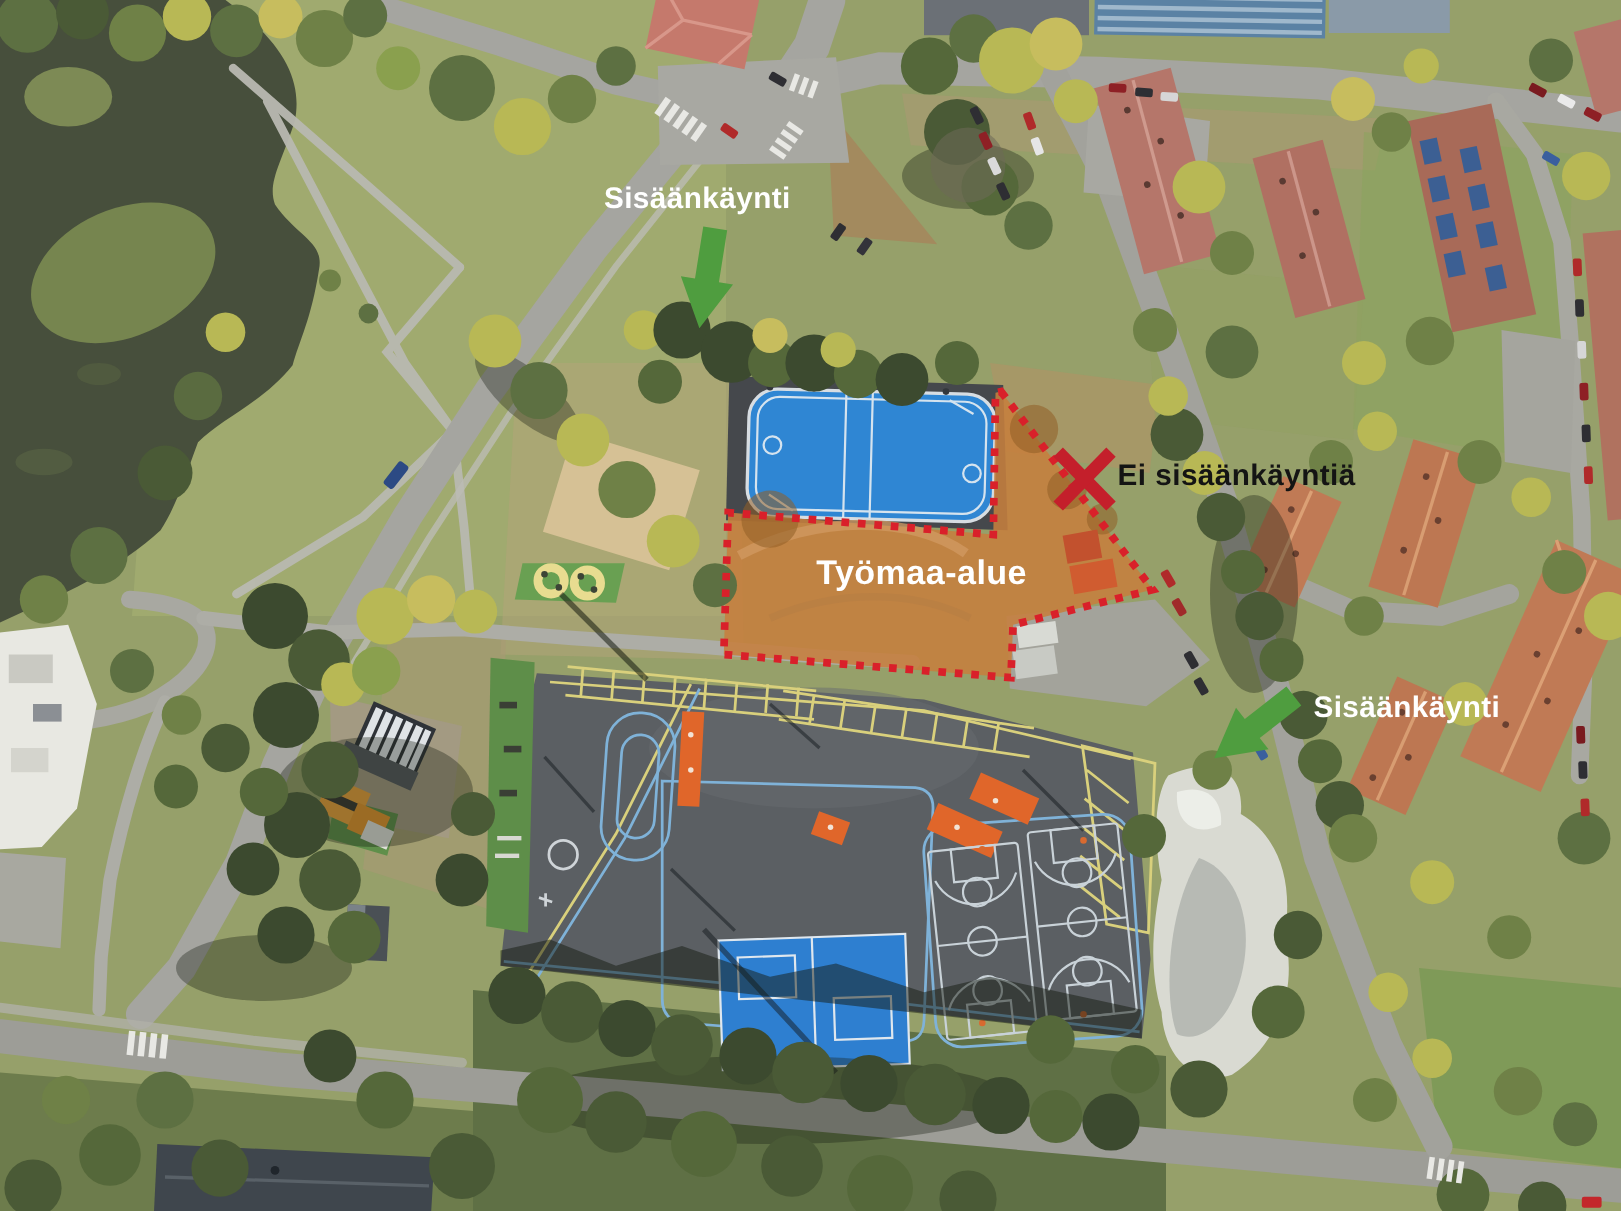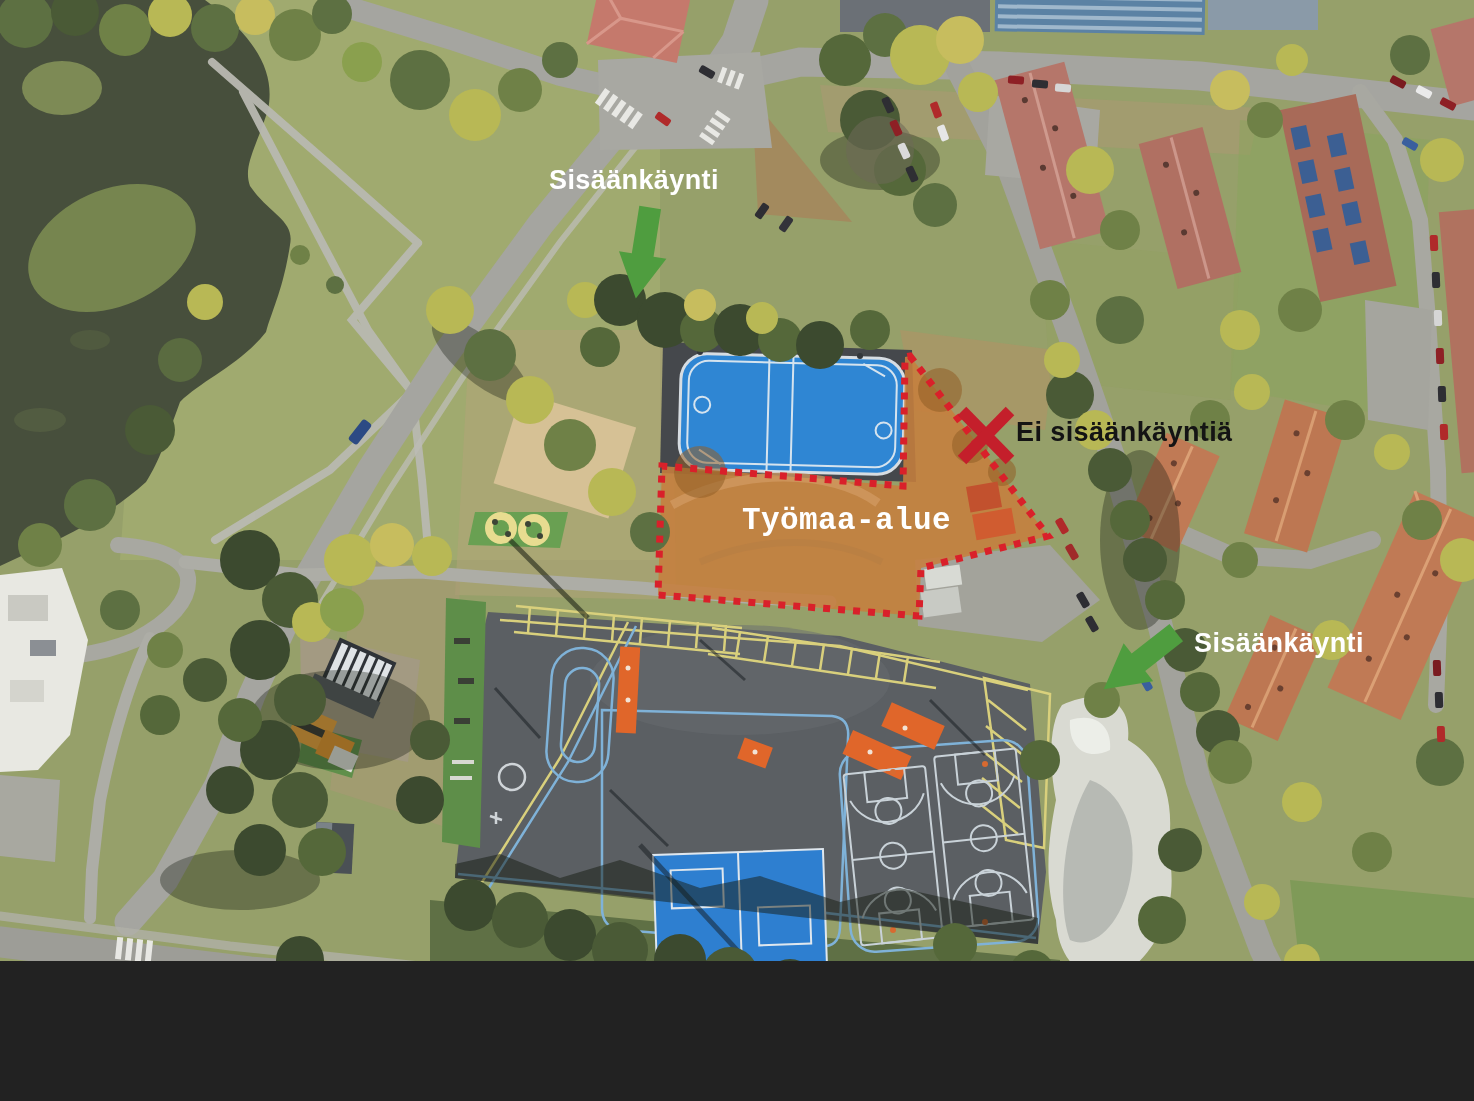--- a/index.html
+++ b/index.html
@@ -1,16 +1,16 @@
 <!DOCTYPE html>
 <html><head>
 <meta charset="utf-8">
 <style>
   html,body{margin:0;padding:0;background:#222;}
-  .stage{position:relative;width:1474px;height:961px;overflow:hidden;
+  .stage{position:relative;width:1474px;height:1101px;overflow:hidden;
          font-family:"Liberation Sans",sans-serif;background:#4d7c0f;}
   .stage svg{position:absolute;left:0;top:0;}
   .lbl{position:absolute;font-weight:bold;font-size:27px;letter-spacing:.4px;
        white-space:nowrap;line-height:1;}
   #lbl-entrance-top{left:549px;top:167px;}
   #lbl-no-entrance{left:1016px;top:419px;text-align:center;}
   #lbl-construction{left:742px;top:505px;font-size:31px;}
   #lbl-entrance-right{left:1194px;top:630px;}
 </style>
 </head>
@@ -690,15 +690,15 @@
       <path d="M962,411 L1010,460"></path>
           <path d="M1010,411 L962,460"></path>
     </g>
     <path transform="translate(643,253) rotate(9)" d="M-11,-46 L11,-46 L11,2 L24,2 L0,46 L-24,2 L-11,2 Z" fill="#4f9d3f"></path>
     <path transform="translate(1140,661) rotate(52)" d="M-11,-46 L11,-46 L11,2 L24,2 L0,46 L-24,2 L-11,2 Z" fill="#4f9d3f"></path>
   </g>
 </svg>
 
   <div class="lbl" id="lbl-entrance-top" style="color: rgb(255, 255, 255);">Sisäänkäynti</div>
   <div class="lbl" id="lbl-no-entrance" style="color: rgb(20, 20, 20);">Ei sisäänkäyntiä</div>
-  <div class="lbl" id="lbl-construction" style="color: rgb(255, 255, 255); font-family: Liberation Mono, monospace;">Työmaa-alue</div>
+  <div class="lbl" id="lbl-construction" style="color: rgb(255, 255, 255);">Työmaa-alue</div>
   <div class="lbl" id="lbl-entrance-right" style="color: rgb(255, 255, 255);">Sisäänkäynti</div>
 </div>
 
 </body></html>

